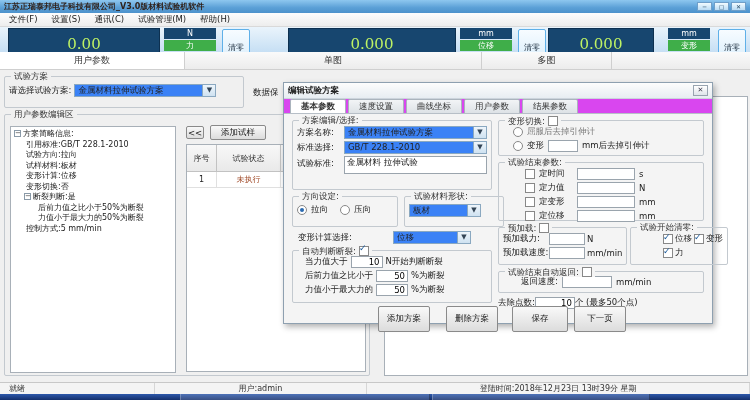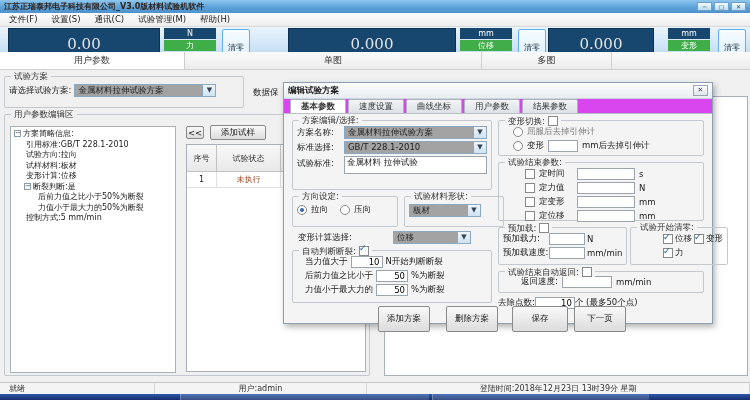--- a/index.html
+++ b/index.html
@@ -13,42 +13,42 @@
   .win-btn{width:15px;height:9px;background:linear-gradient(#f2fbff,#b9dcf4);border:1px solid #6f9fc9;
     font-size:6px;line-height:7px;text-align:center;color:#244a66;box-sizing:border-box;}
   
   .menubar{position:absolute;left:0;top:13px;width:750px;height:14px;box-sizing:border-box;
     background:linear-gradient(#fdfdfd,#ededed);border-bottom:1px solid #d9d9d9;display:flex;align-items:center;padding-left:2px;}
   .menu-item{font-size:8.5px;padding:0 7px;color:#222;}
   
   .displaybar{position:absolute;left:0;top:27px;width:750px;height:25px;
     background:linear-gradient(#eaf4fc,#c6dff4);}
   .val-panel{position:absolute;top:1px;height:31px;box-sizing:border-box;background:#17466f;
-    border:1px solid #0d3050;color:#e5e5e5;font-family:"DejaVu Serif",serif;font-size:15px;
+    border:1px solid #0d3050;color:#bef264;font-family:"DejaVu Serif",serif;font-size:15px;
     display:flex;align-items:center;justify-content:center;}
   .badge-col{position:absolute;top:1px;height:23px;width:52px;display:flex;flex-direction:column;gap:1px;}
   .badge{flex:1;font-size:8px;color:#fff;display:flex;align-items:center;justify-content:center;}
   .badge.unit{background:#17466f;}
   .badge.lab{background:#3fae49;}
   .clear-btn{position:absolute;top:2px;height:36px;width:28px;box-sizing:border-box;
     background:linear-gradient(#f7fcff,#d7ecfb);border:1px solid #5fb0e8;border-radius:2px;
     font-size:8px;color:#123;display:flex;align-items:center;justify-content:center;cursor:pointer;}
   
   .tabrow{position:absolute;left:0;top:52px;width:750px;height:18px;display:flex;
     background:#f0f0f0;border-bottom:1px solid #cfcfcf;box-sizing:border-box;}
   .tab{height:100%;box-sizing:border-box;border-right:1px solid #cfcfcf;display:flex;align-items:center;
     justify-content:center;font-size:9px;color:#333;background:linear-gradient(#fafafa,#ececec);}
   .tab.active{background:#fff;}
   
   .main{position:absolute;left:0;top:70px;width:750px;height:312px;background:#f0f0f0;}
   .fs{position:absolute;border:1px solid #c3c9cf;border-radius:2px;margin:0;padding:0;box-sizing:border-box;}
   .fs > .legend{position:absolute;top:-5px;left:6px;background:#f0f0f0;padding:0 3px;font-size:8.5px;color:#333;line-height:9px;}
   .row{display:flex;align-items:center;gap:3px;padding:2px 4px;}
   .lbl{font-size:8.5px;color:#222;white-space:nowrap;}
-  .sel{position:relative;box-sizing:border-box;background:#a3a3a3;border:1px solid #8aa8c0;height:13px;
+  .sel{position:relative;box-sizing:border-box;background:#3b82f6;border:1px solid #8aa8c0;height:13px;
     line-height:11px;font-size:8.5px;padding:0 14px 4px 3px;white-space:nowrap;overflow:hidden;cursor:pointer;}
   .sel .arr{position:absolute;right:0;top:0;width:12px;height:100%;background:linear-gradient(#eef5fb,#cfe2f1);
     border-left:1px solid #8aa8c0;font-size:7px;color:#345;text-align:center;line-height:11px;}
   .inp{box-sizing:border-box;background:#fff;border:1px solid #9aa4ad;height:12px;font-size:8.5px;
     font-family:"DejaVu Sans",sans-serif;padding:0 2px;}
   .cb{position:relative;display:inline-block;width:8px;height:8px;background:#fff;border:1px solid #888;
     vertical-align:middle;flex:none;cursor:pointer;}
   .cb.on::after{content:"✓";position:absolute;left:-1px;top:-3px;font-size:9px;color:#1a5a9a;font-weight:bold;}
   .rd{position:relative;display:inline-block;width:8px;height:8px;background:#fff;border:1px solid #888;
     border-radius:50%;vertical-align:middle;flex:none;cursor:pointer;}
@@ -165,20 +165,21 @@
     <span class="lbl" style="position:absolute;left:253px;top:17px;">数据保</span>
 
     <fieldset class="fs" style="left:4px;top:44px;width:366px;height:262px;">
       <span class="legend">用户参数编辑区</span>
       <div class="treebox">
         <div class="titem ti0"><span class="tbx"></span><span>方案简略信息:</span></div>
         <div class="titem ti1"><span>引用标准:GB/T 228.1-2010</span></div>
         <div class="titem ti1"><span>试验方向:拉向</span></div>
         <div class="titem ti1"><span>试样材料:板材</span></div>
         <div class="titem ti1"><span>变形计算:位移</span></div>
+        <div class="titem ti1"><span>变形切换:否</span></div>
         <div class="titem ti1" style="padding-left:11px;"><span class="tbx"></span><span>断裂判断:是</span></div>
         <div class="titem ti2"><span>后前力值之比小于50%为断裂</span></div>
         <div class="titem ti2"><span>力值小于最大力的50%为断裂</span></div>
         <div class="titem ti1"><span>控制方式:5 mm/min</span></div>
       </div>
     </fieldset>
 
     <div class="rpanel"></div>
 
     <div class="gbtn" style="position:absolute;left:186px;top:56px;width:18px;height:13px;">&lt;&lt;</div>

